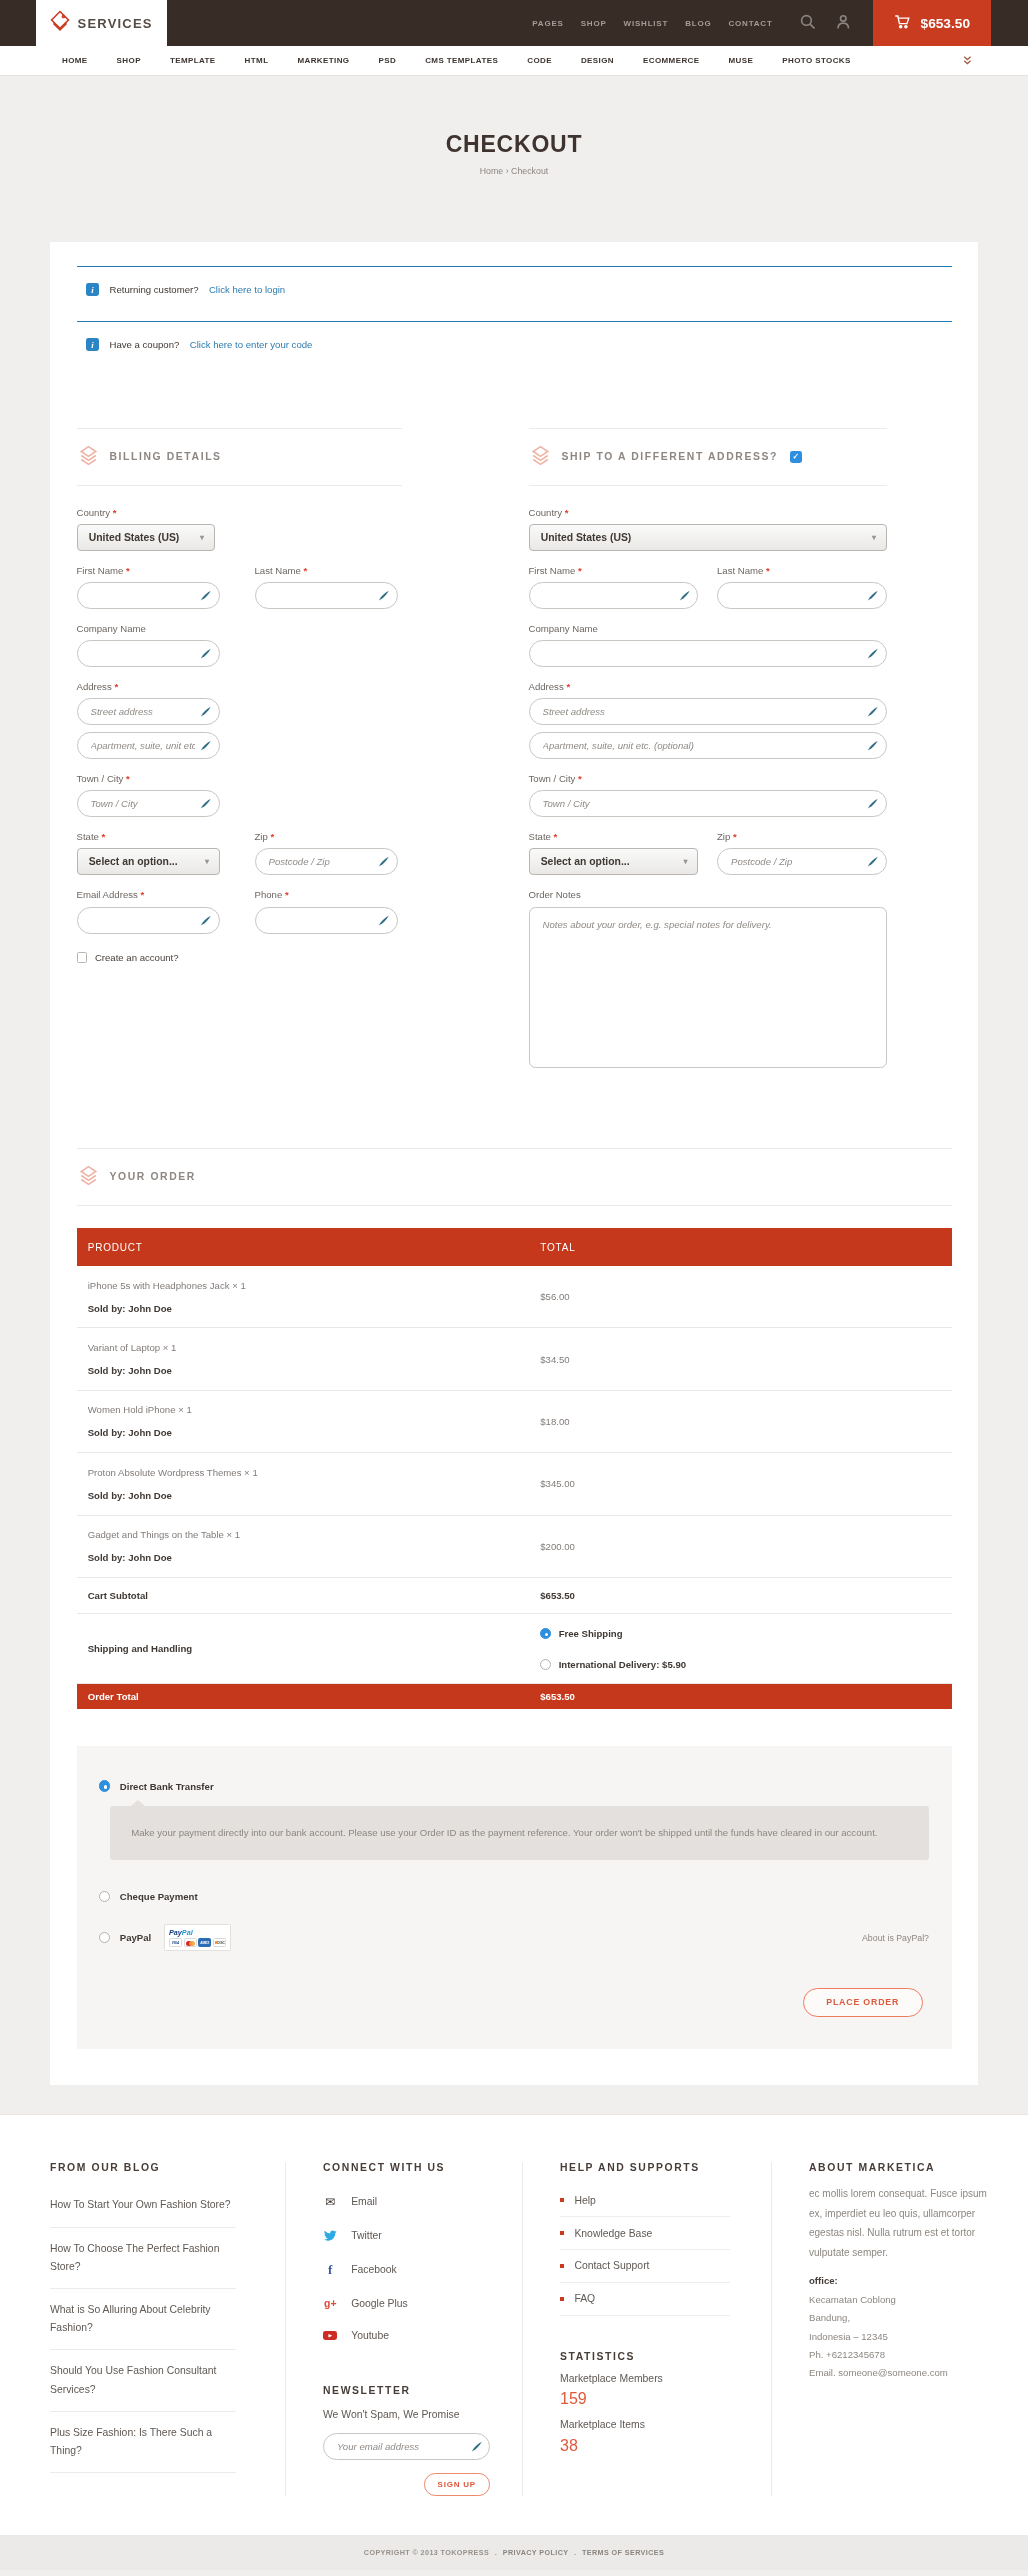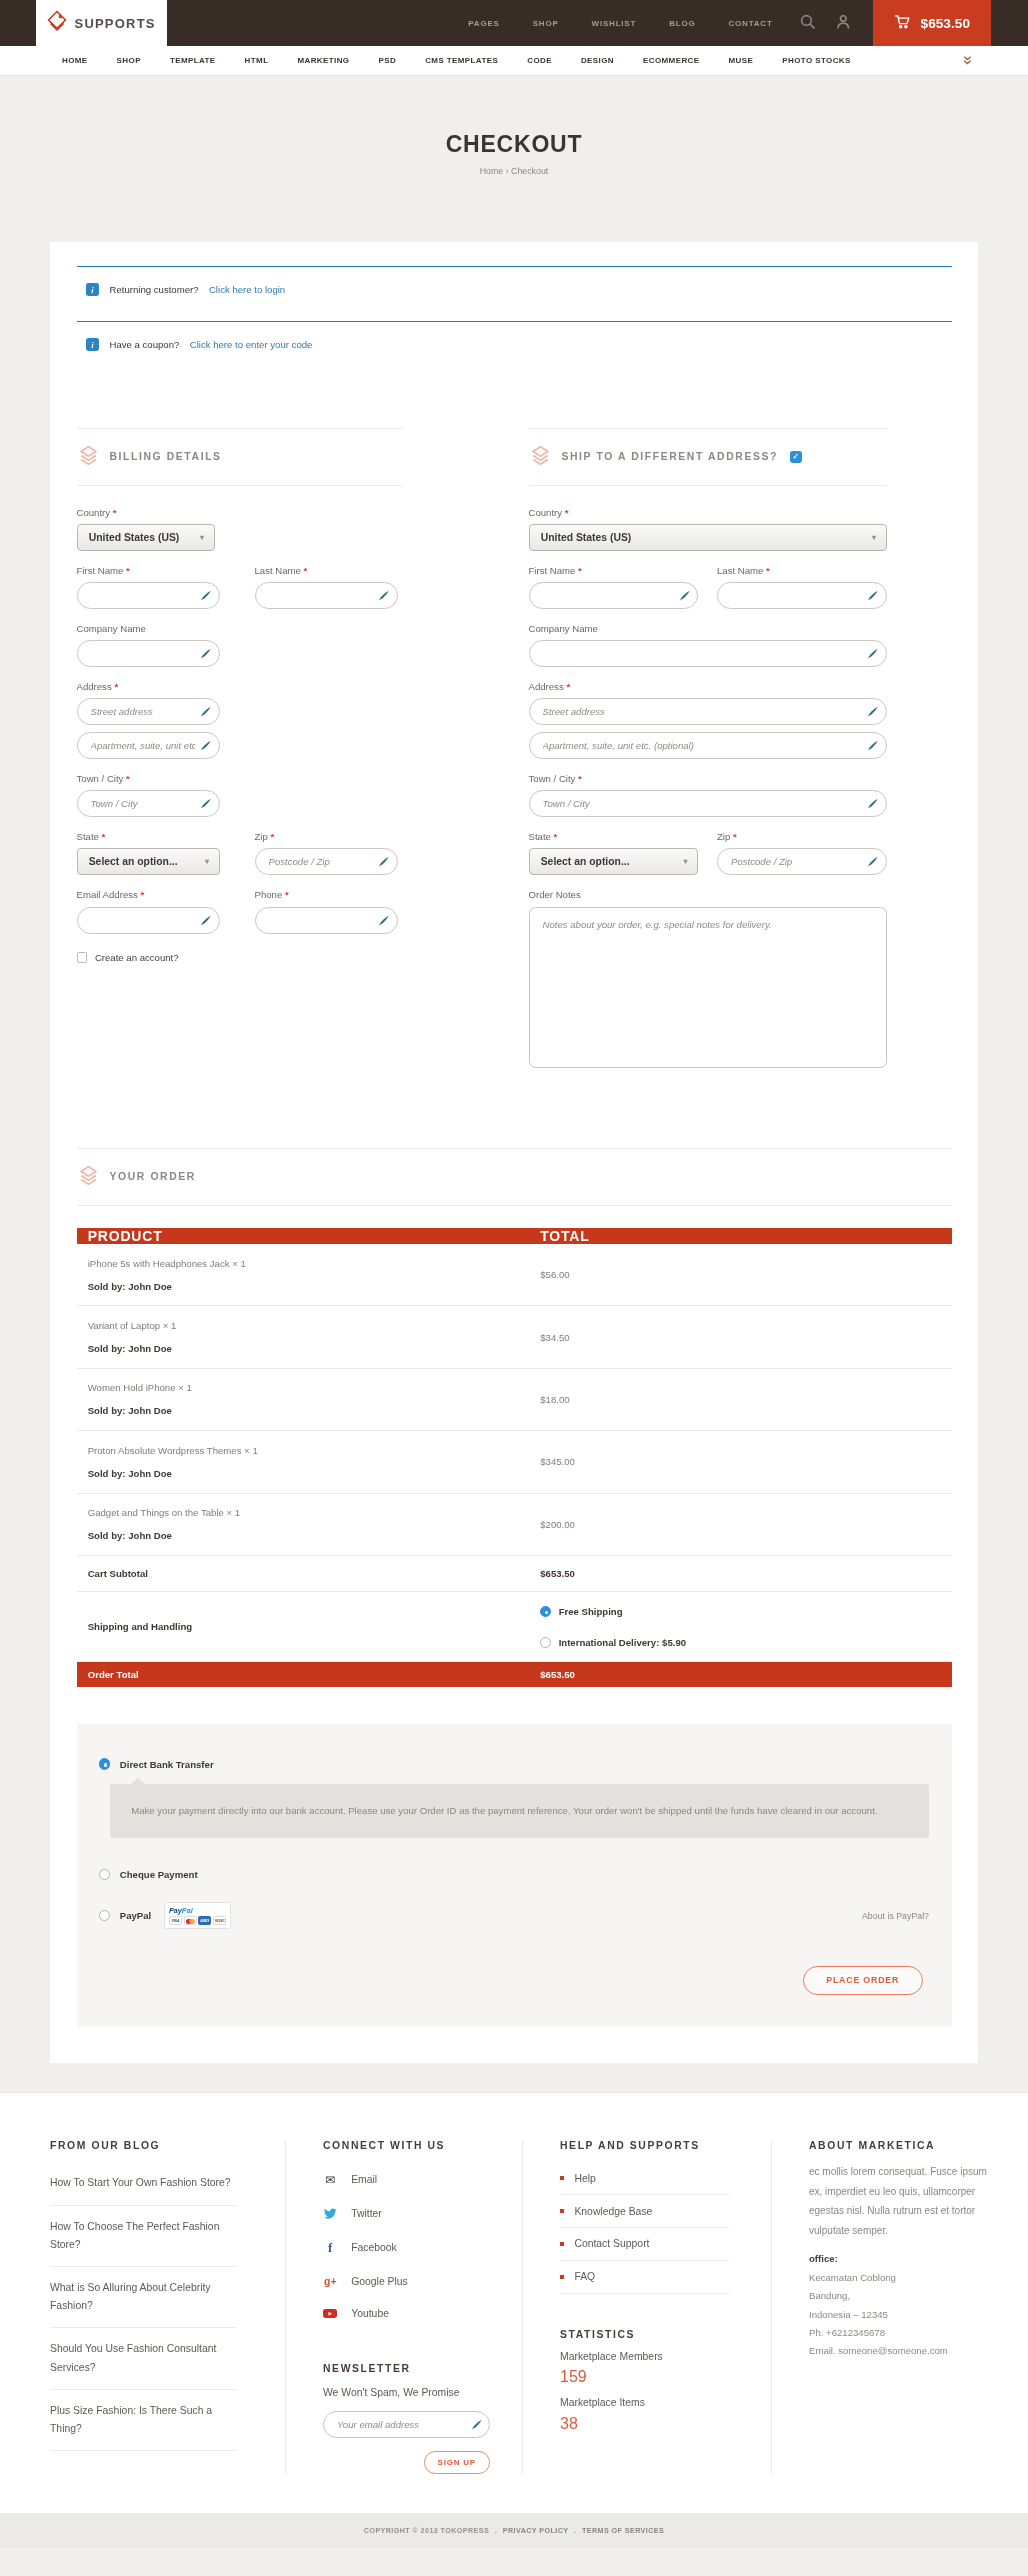--- a/index.html
+++ b/index.html
@@ -6,21 +6,21 @@
   *{box-sizing:border-box;}
   html,body{margin:0;padding:0;}
   body{width:1028px;background:#f0efee;font-family:"Liberation Sans",sans-serif;color:#3f3833;}
   a{text-decoration:none;}
   ul{margin:0;padding:0;list-style:none;}
 
   
   .hdr{height:46px;background:#382c27;display:flex;align-items:stretch;}
   .logo-box{width:131px;margin-left:36px;background:#fff;display:flex;align-items:center;justify-content:center;gap:7.2px;}
   .brand{font-size:13px;font-weight:bold;letter-spacing:1.2px;color:#564c46;}
-  .hnav{display:flex;align-items:center;gap:33px;margin-left:auto;justify-content:center;}
+  .hnav{display:flex;align-items:center;gap:17px;margin-left:auto;justify-content:center;}
   .hnav a{font-size:8px;font-weight:bold;letter-spacing:0.8px;color:#a49c96;}
   .hicons{display:flex;align-items:center;gap:21px;margin:0 22.5px 0 27px;}
   .cartbox{background:#c93c20;display:flex;align-items:center;gap:9.6px;padding:0 21px;margin-right:37px;color:#fff;}
   .cartbox .amt{font-size:13.7px;font-weight:bold;}
 
   
   .nav2{background:#fff;height:30px;border-bottom:0.8px solid #e5e2df;display:flex;align-items:center;padding:0 56px 0 62px;gap:29px;}
   .nav2 a{font-size:8px;font-weight:bold;letter-spacing:0.4px;color:#3c3430;}
   .nav2 .more{margin-left:auto;display:flex;}
 
@@ -54,21 +54,21 @@
   .selbox{height:27px;border:0.8px solid #b9b5b1;border-radius:4px;background:linear-gradient(#fafafa,#e9e8e6);display:flex;align-items:center;justify-content:space-between;padding:0 9.6px 0 11.2px;font-size:10.4px;font-weight:bold;color:#3f3833;cursor:pointer;}
   .caret{color:#9a948f;font-size:8px;}
   .w172{width:138px;}
   .chkrow{display:flex;align-items:center;gap:8px;font-size:9.6px;color:#4a423d;margin-top:4.8px;}
   .chk{width:10.4px;height:10.4px;border:0.8px solid #b9b5b1;border-radius:1.6px;background:#fff;flex:none;}
   textarea.notes{width:100%;height:161px;border:0.8px solid #c9c5c1;border-radius:6.4px;padding:11.2px 13px;font:italic 9.6px "Liberation Sans",sans-serif;color:#55504c;resize:none;outline:none;}
   textarea.notes::placeholder{color:#8f8a86;}
 
   
   .otable{margin-top:22.5px;font-size:9.6px;}
-  .ohead{background:#c6381c;color:#fff;height:16px;display:flex;align-items:center;font-size:14px;font-weight:bold;letter-spacing:0.8px;}
+  .ohead{background:#c6381c;color:#fff;height:38px;display:flex;align-items:center;font-size:10px;font-weight:normal;letter-spacing:0.8px;}
   .c1{width:53%;padding-left:11.2px;}
   .c2{flex:1;}
   .orow{display:flex;align-items:center;border-bottom:0.8px solid #eae7e5;padding:13.7px 0;}
   .pname{color:#827c78;}
   .sold{font-weight:bold;color:#3f3833;margin-top:12px;}
   .pprice{color:#827c78;}
   .brow{display:flex;align-items:center;border-bottom:0.8px solid #eae7e5;padding:12px 0;font-weight:bold;}
   .shipopts{display:flex;flex-direction:column;gap:20px;padding:1.6px 0;}
   .ropt{display:flex;align-items:center;gap:7.2px;font-weight:bold;cursor:pointer;}
   .radio{width:11.2px;height:11.2px;border-radius:50%;border:0.8px solid #b5b1ad;background:#fff;flex:none;position:relative;}
@@ -129,21 +129,21 @@
 
 <div class="hdr">
   <div class="logo-box">
     <span>
       <svg width="20" height="23" viewBox="0 0 26 30" fill="none" stroke="#cb3a1e" stroke-width="2">
         <path d="M13 2 L24 13 L13 24 L2 13 Z"></path>
           <circle cx="17.5" cy="8.5" r="1.4"></circle>
           <path d="M4.5 17.5 L13 26 L21.5 17.5"></path>
       </svg>
     </span>
-    <span class="brand">SUPPORTS</span>
+    <span class="brand">SERVICES</span>
   </div>
   <nav class="hnav">
     <a href="#">PAGES</a>
     <a href="#">SHOP</a>
     <a href="#">WISHLIST</a>
     <a href="#">BLOG</a>
     <a href="#">CONTACT</a>
   </nav>
   <div class="hicons">
     <span>

